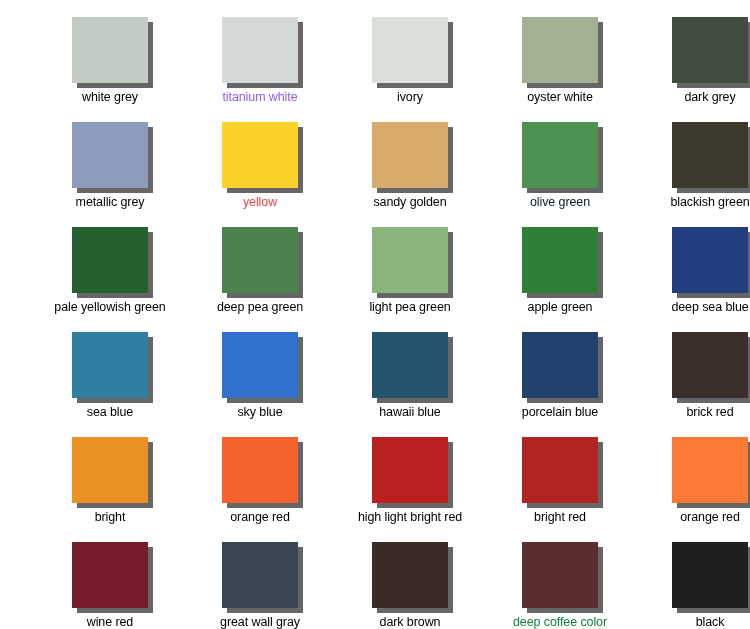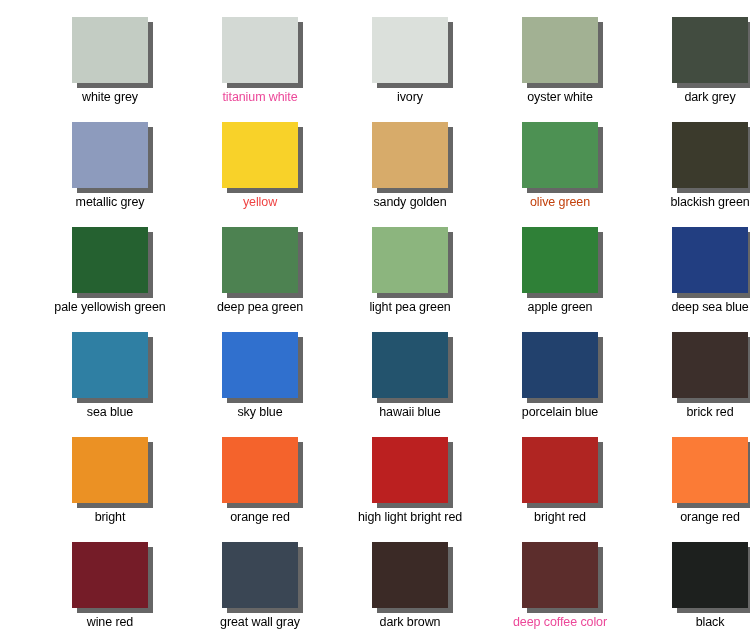--- a/index.html
+++ b/index.html
@@ -82,21 +82,21 @@
           <div class="chip-shadow" style="background: rgb(102, 102, 102);"></div>
           <div class="chip" style="background: rgb(195, 204, 195);"></div>
         </div>
         <div class="swatch-label" style="color: rgb(0, 0, 0);">white grey</div>
       </div>
       <div class="swatch-cell">
         <div class="chip-wrap">
           <div class="chip-shadow" style="background: rgb(102, 102, 102);"></div>
           <div class="chip" style="background: rgb(211, 217, 212);"></div>
         </div>
-        <div class="swatch-label" style="color: #ec4899;">titanium white</div>
+        <div class="swatch-label" style="color: #8b5cf6;">titanium white</div>
       </div>
       <div class="swatch-cell">
         <div class="chip-wrap">
           <div class="chip-shadow" style="background: rgb(102, 102, 102);"></div>
           <div class="chip" style="background: rgb(219, 224, 219);"></div>
         </div>
         <div class="swatch-label" style="color: rgb(0, 0, 0);">ivory</div>
       </div>
       <div class="swatch-cell">
         <div class="chip-wrap">
@@ -134,21 +134,21 @@
           <div class="chip-shadow" style="background: rgb(102, 102, 102);"></div>
           <div class="chip" style="background: rgb(215, 171, 106);"></div>
         </div>
         <div class="swatch-label" style="color: rgb(0, 0, 0);">sandy golden</div>
       </div>
       <div class="swatch-cell">
         <div class="chip-wrap">
           <div class="chip-shadow" style="background: rgb(102, 102, 102);"></div>
           <div class="chip" style="background: rgb(77, 145, 83);"></div>
         </div>
-        <div class="swatch-label" style="color: #c2410c;">olive green</div>
+        <div class="swatch-label" style="color: #0f172a;">olive green</div>
       </div>
       <div class="swatch-cell">
         <div class="chip-wrap">
           <div class="chip-shadow" style="background: rgb(102, 102, 102);"></div>
           <div class="chip" style="background: rgb(59, 58, 44);"></div>
         </div>
         <div class="swatch-label" style="color: rgb(0, 0, 0);">blackish green</div>
       </div>
     </div>
 
@@ -286,21 +286,21 @@
           <div class="chip-shadow" style="background: rgb(102, 102, 102);"></div>
           <div class="chip" style="background: rgb(59, 42, 38);"></div>
         </div>
         <div class="swatch-label" style="color: rgb(0, 0, 0);">dark brown</div>
       </div>
       <div class="swatch-cell">
         <div class="chip-wrap">
           <div class="chip-shadow" style="background: rgb(102, 102, 102);"></div>
           <div class="chip" style="background: rgb(92, 45, 44);"></div>
         </div>
-        <div class="swatch-label" style="color: #ec4899;">deep coffee color</div>
+        <div class="swatch-label" style="color: #15803d;">deep coffee color</div>
       </div>
       <div class="swatch-cell">
         <div class="chip-wrap">
           <div class="chip-shadow" style="background: rgb(102, 102, 102);"></div>
           <div class="chip" style="background: rgb(29, 32, 30);"></div>
         </div>
         <div class="swatch-label" style="color: rgb(0, 0, 0);">black</div>
       </div>
     </div>
 

